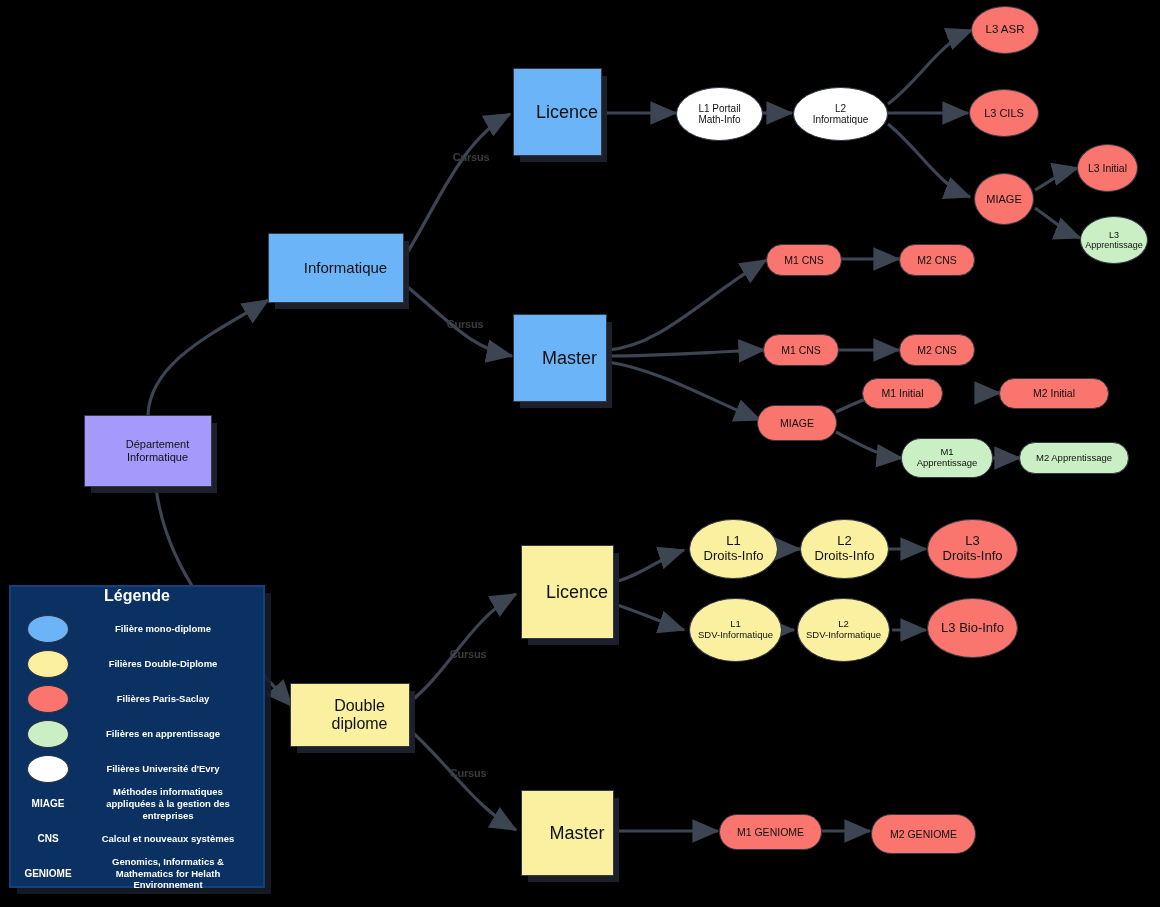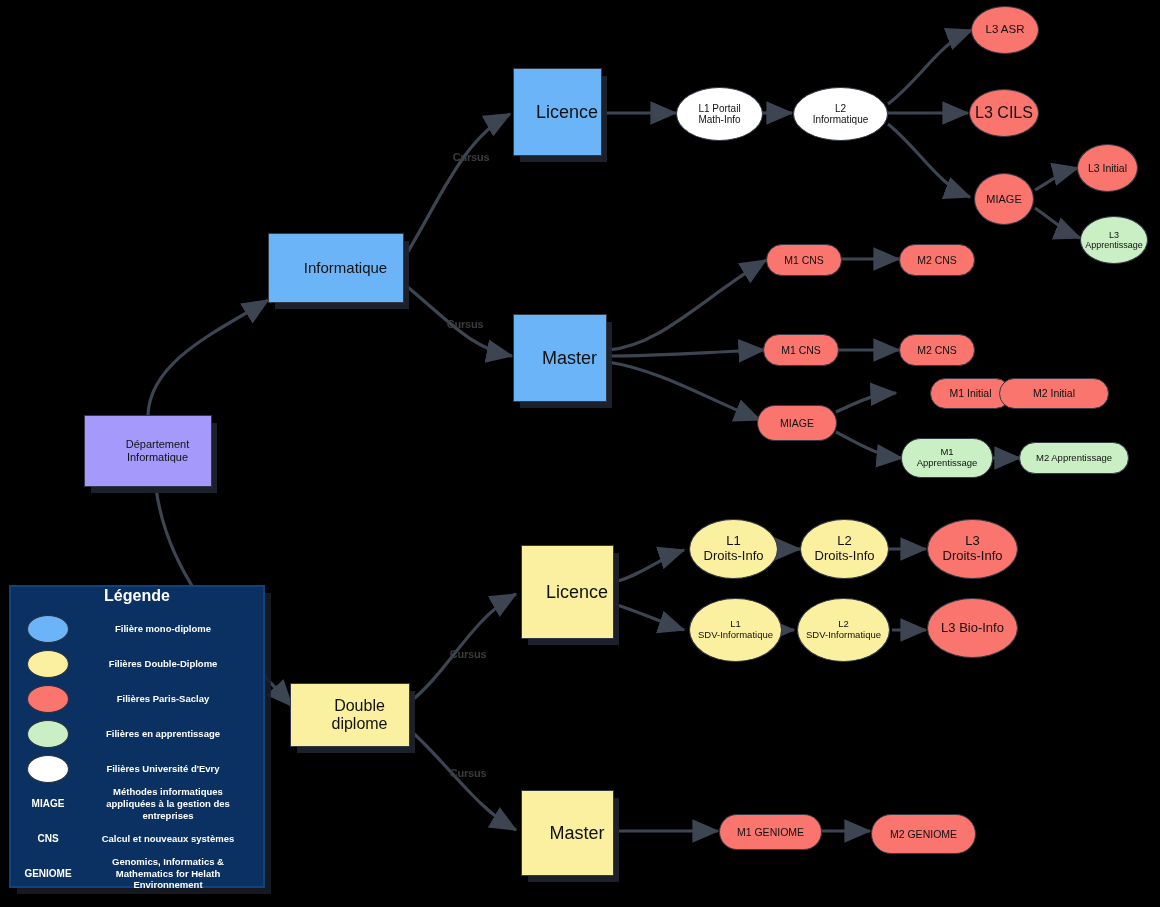--- a/index.html
+++ b/index.html
@@ -187,40 +187,40 @@
   <div class="node rect" style="left:521px; top:790px; width:93px; height:86px; background:#FAF0A0; font-size:18px;">Master</div>
 
   <div class="node ellipse" style="left:676px; top:87px; width:87px; height:54px; background:#FFFFFF; font-size:10px;">L1 Portail
 Math-Info</div>
 
   <div class="node ellipse" style="left:793px; top:87px; width:95px; height:54px; background:#FFFFFF; font-size:10px;">L2
 Informatique</div>
 
   <div class="node ellipse" style="left:971px; top:6px; width:68px; height:48px; background:#F9756E; font-size:11.5px;">L3 ASR</div>
 
-  <div class="node ellipse" style="left:969px; top:89px; width:70px; height:48px; background:#F9756E; font-size:16px;">L3 CILS</div>
+  <div class="node ellipse" style="left:969px; top:89px; width:70px; height:48px; background:#F9756E; font-size:11px;">L3 CILS</div>
 
   <div class="node ellipse" style="left:974px; top:173px; width:60px; height:52px; background:#F9756E; font-size:11px;">MIAGE</div>
 
   <div class="node ellipse" style="left:1077px; top:144px; width:61px; height:48px; background:#F9756E; font-size:10.5px;">L3 Initial</div>
 
   <div class="node ellipse" style="left:1080px; top:216px; width:68px; height:48px; background:#CBEFC4; font-size:9px;">L3
 Apprentissage</div>
 
   <div class="node stadium" style="left:766px; top:244px; width:76px; height:32px; background:#F9756E; font-size:10.5px;">M1 CNS</div>
 
   <div class="node stadium" style="left:899px; top:244px; width:76px; height:32px; background:#F9756E; font-size:10.5px;">M2 CNS</div>
 
   <div class="node stadium" style="left:763px; top:334px; width:76px; height:32px; background:#F9756E; font-size:10.5px;">M1 CNS</div>
 
   <div class="node stadium" style="left:899px; top:334px; width:76px; height:32px; background:#F9756E; font-size:10.5px;">M2 CNS</div>
 
   <div class="node stadium" style="left:757px; top:405px; width:80px; height:36px; background:#F9756E; font-size:10.5px;">MIAGE</div>
 
-  <div class="node stadium" style="left:930px; top:378px; width:81px; height:31px; background:#F9756E; font-size:10.5px;">M1 Initial</div>
+  <div class="node stadium" style="left:862px; top:378px; width:81px; height:31px; background:#F9756E; font-size:10.5px;">M1 Initial</div>
 
   <div class="node stadium" style="left:999px; top:378px; width:110px; height:31px; background:#F9756E; font-size:10.5px;">M2 Initial</div>
 
   <div class="node stadium" style="left:901px; top:438px; width:92px; height:40px; background:#CBEFC4; font-size:9.5px;">M1
 Apprentissage</div>
 
   <div class="node stadium" style="left:1019px; top:442px; width:110px; height:32px; background:#CBEFC4; font-size:9.5px;">M2 Apprentissage</div>
 
   <div class="node ellipse" style="left:689px; top:519px; width:89px; height:60px; background:#FAF0A0; font-size:13px;">L1
 Droits-Info</div>

